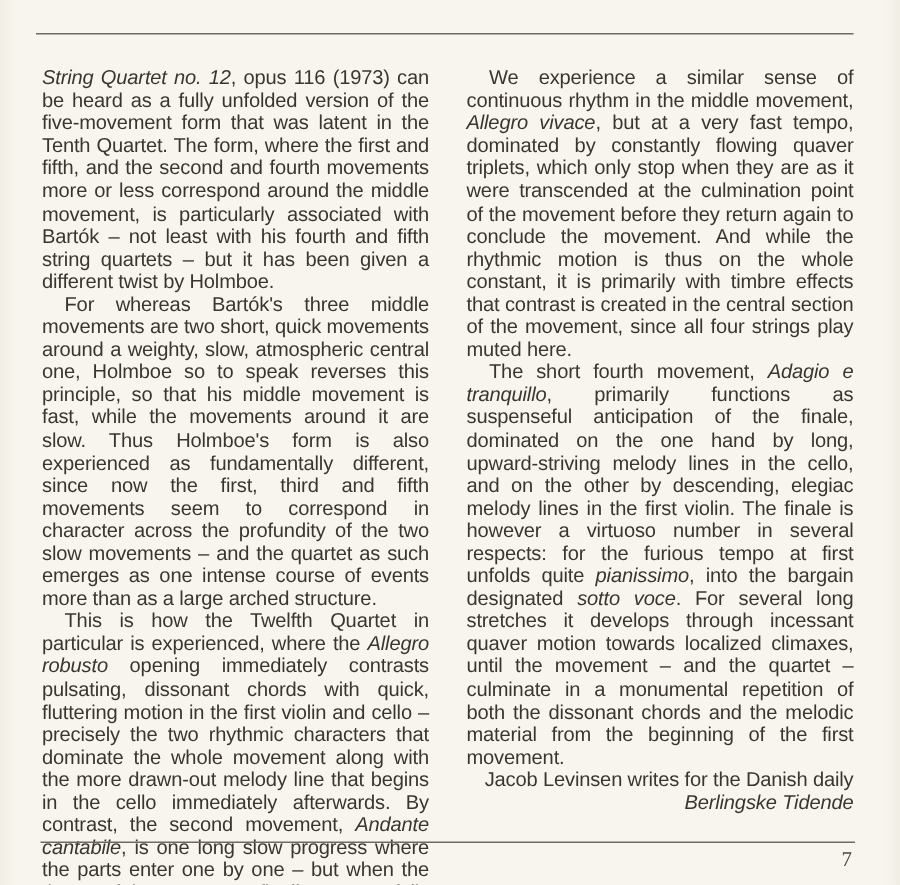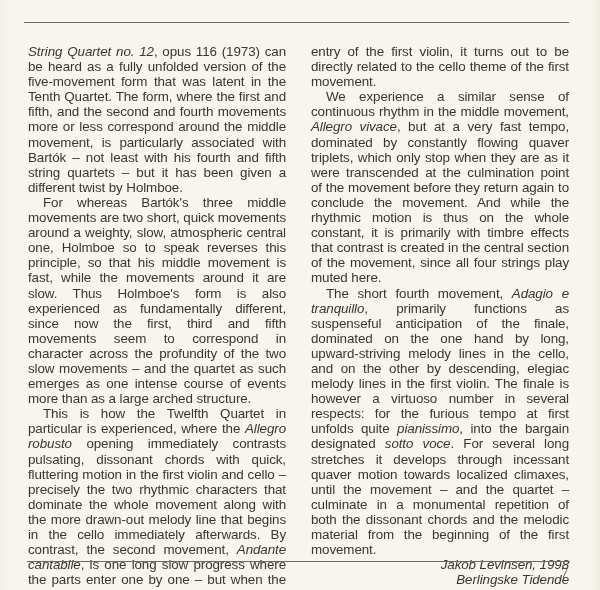--- a/index.html
+++ b/index.html
@@ -34,23 +34,21 @@
 <div class="page">
   <div class="rule top"></div>
 
   <div class="col left">
     <p class="noindent"><i>String Quartet no. 12</i><span>, opus 116 (1973) can be heard as a fully unfolded version of the five-movement form that was latent in the Tenth Quartet. The form, where the first and fifth, and the second and fourth movements more or less correspond around the middle movement, is particularly associated with Bartók – not least with his fourth and fifth string quartets – but it has been given a different twist by Holmboe.</span></p>
     <p><span>For whereas Bartók's three middle movements are two short, quick movements around a weighty, slow, atmospheric central one, Holmboe so to speak reverses this principle, so that his middle movement is fast, while the movements around it are slow. Thus Holmboe's form is also experienced as fundamentally different, since now the first, third and fifth movements seem to correspond in character across the profundity of the two slow movements – and the quartet as such emerges as one intense course of events more than as a large arched structure.</span></p>
     <p><span>This is how the Twelfth Quartet in particular is experienced, where the </span><i>Allegro robusto</i><span> opening immediately contrasts pulsating, dissonant chords with quick, fluttering motion in the first violin and cello – precisely the two rhythmic characters that dominate the whole movement along with the more drawn-out melody line that begins in the cello immediately afterwards. By contrast, the second movement, </span><i>Andante cantabile</i><span>, is one long slow progress where the parts enter one by one – but when the theme of the movement finally appears fully fledged with the</span></p>
   </div>
 
   <div class="col right">
-    <p class="noindent"><span>entry of the first violin, it turns out to be directly related to the cello theme of the first movement.</span></p>
     <p><span>We experience a similar sense of continuous rhythm in the middle movement, </span><i>Allegro vivace</i><span>, but at a very fast tempo, dominated by constantly flowing quaver triplets, which only stop when they are as it were transcended at the culmination point of the movement before they return again to conclude the movement. And while the rhythmic motion is thus on the whole constant, it is primarily with timbre effects that contrast is created in the central section of the movement, since all four strings play muted here.</span></p>
     <p><span>The short fourth movement, </span><i>Adagio e tranquillo</i><span>, primarily functions as suspenseful anticipation of the finale, dominated on the one hand by long, upward-striving melody lines in the cello, and on the other by descending, elegiac melody lines in the first violin. The finale is however a virtuoso number in several respects: for the furious tempo at first unfolds quite </span><i>pianissimo</i><span>, into the bargain designated </span><i>sotto voce</i><span>. For several long stretches it develops through incessant quaver motion towards localized climaxes, until the movement – and the quartet – culminate in a monumental repetition of both the dissonant chords and the melodic material from the beginning of the first movement.</span></p>
-    <p class="sig"><i>Jakob Levinsen, 1998</i></p>
+    <p class="sig"><span>Jacob Levinsen writes for the Danish daily</span></p>
     <p class="sig"><i>Berlingske Tidende</i></p>
-    <p class="sig"><span>Jacob Levinsen writes for the Danish daily</span></p>
   </div>
 
   <div class="rule bottom"></div>
   <div class="page-number">7</div>
 </div>
 
 </body></html>

